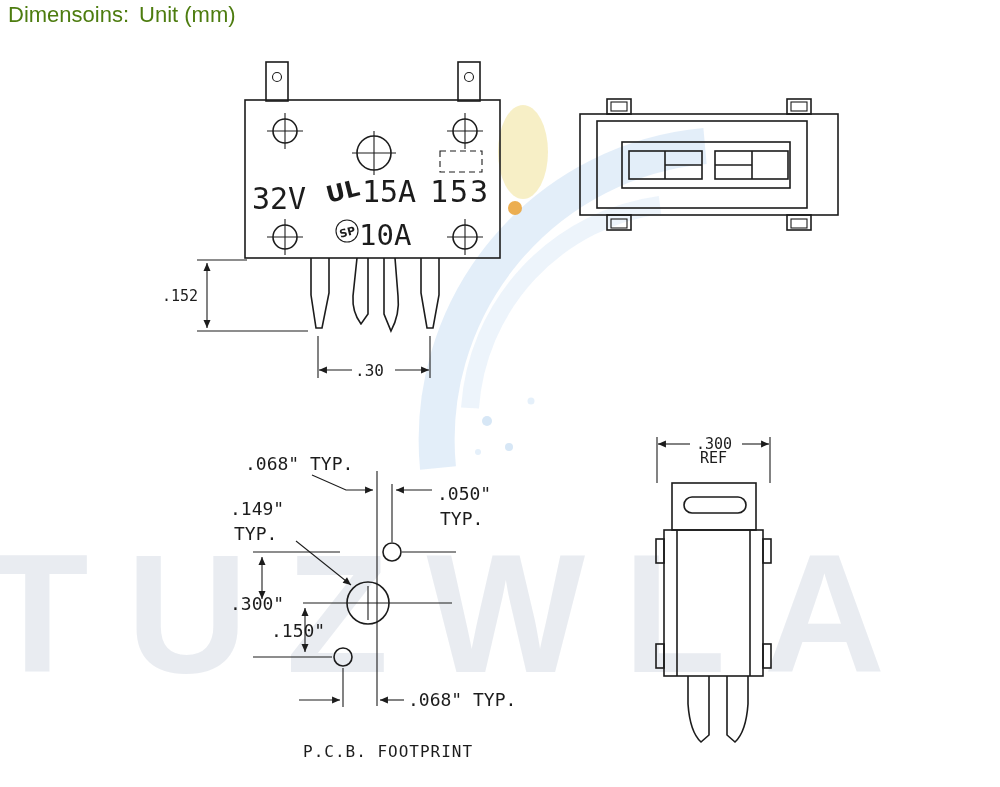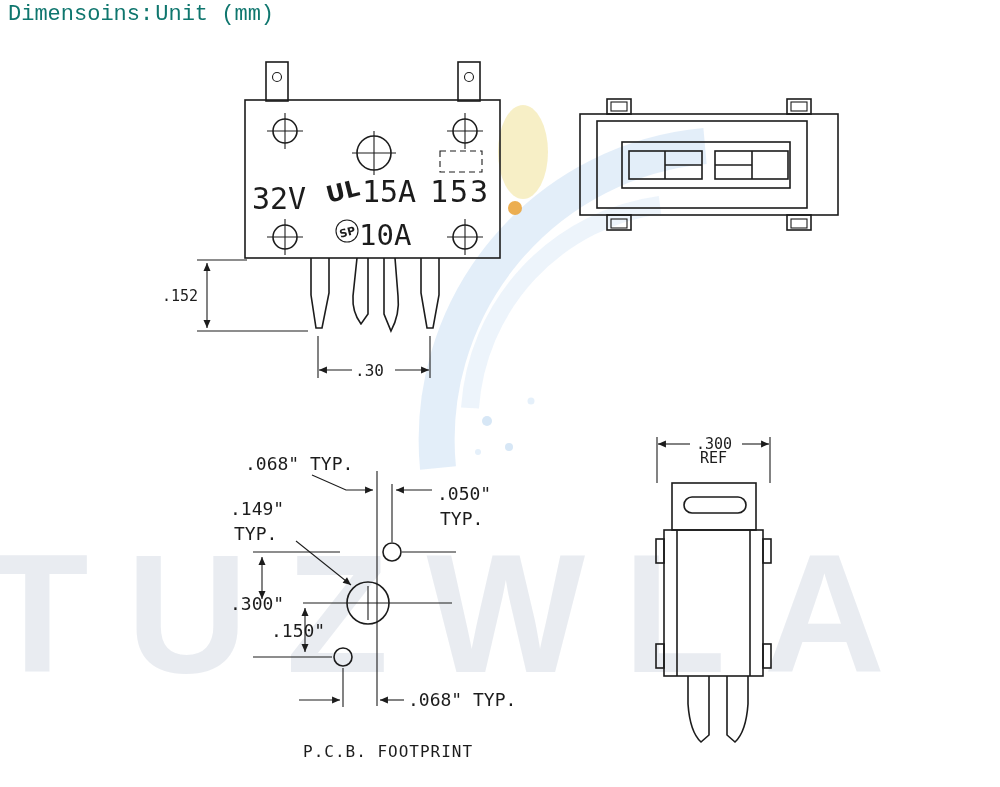--- a/index.html
+++ b/index.html
@@ -3,22 +3,22 @@
 <meta charset="utf-8">
 <style>
   *{margin:0;padding:0;box-sizing:border-box;}
   html,body{background:#ffffff;}
   .canvas{position:relative;width:1000px;height:787px;background:#ffffff;overflow:hidden;
           font-family:"Liberation Sans",sans-serif;}
   .watermark{position:absolute;inset:0;z-index:0;pointer-events:none;}
   .wm-text{position:absolute;left:-14px;top:518px;font-family:"Liberation Sans",sans-serif;
            font-weight:bold;font-size:168px;letter-spacing:38px;
            color:rgba(197,205,218,0.38);white-space:nowrap;}
-  .title{position:absolute;left:8px;top:2px;z-index:2;display:flex;gap:2px;
-         font-size:22px;color:#0f766e;font-family:Liberation Mono, monospace;}
+  .title{position:absolute;left:8px;top:2px;z-index:2;display:flex;gap:10px;
+         font-size:22px;color:#4d7c0f;font-family:Liberation Sans, sans-serif;}
   .drawing{position:absolute;left:0;top:0;z-index:1;}
   .drawing line,.drawing rect,.drawing circle,.drawing ellipse,.drawing path,.drawing polyline
     {stroke:#1c1c1c;stroke-width:1.6;fill:none;}
   .drawing .thin,
   .drawing .thin line,.drawing .thin polyline,.drawing .thin path,.drawing .thin circle
     {stroke-width:1.1;}
   .drawing text{fill:#1c1c1c;stroke:none;font-family:"DejaVu Sans Mono",monospace;}
   .drawing .dash{stroke-dasharray:6 4;}
   .sans{font-family:"DejaVu Sans",sans-serif;letter-spacing:1px;}
 </style>

